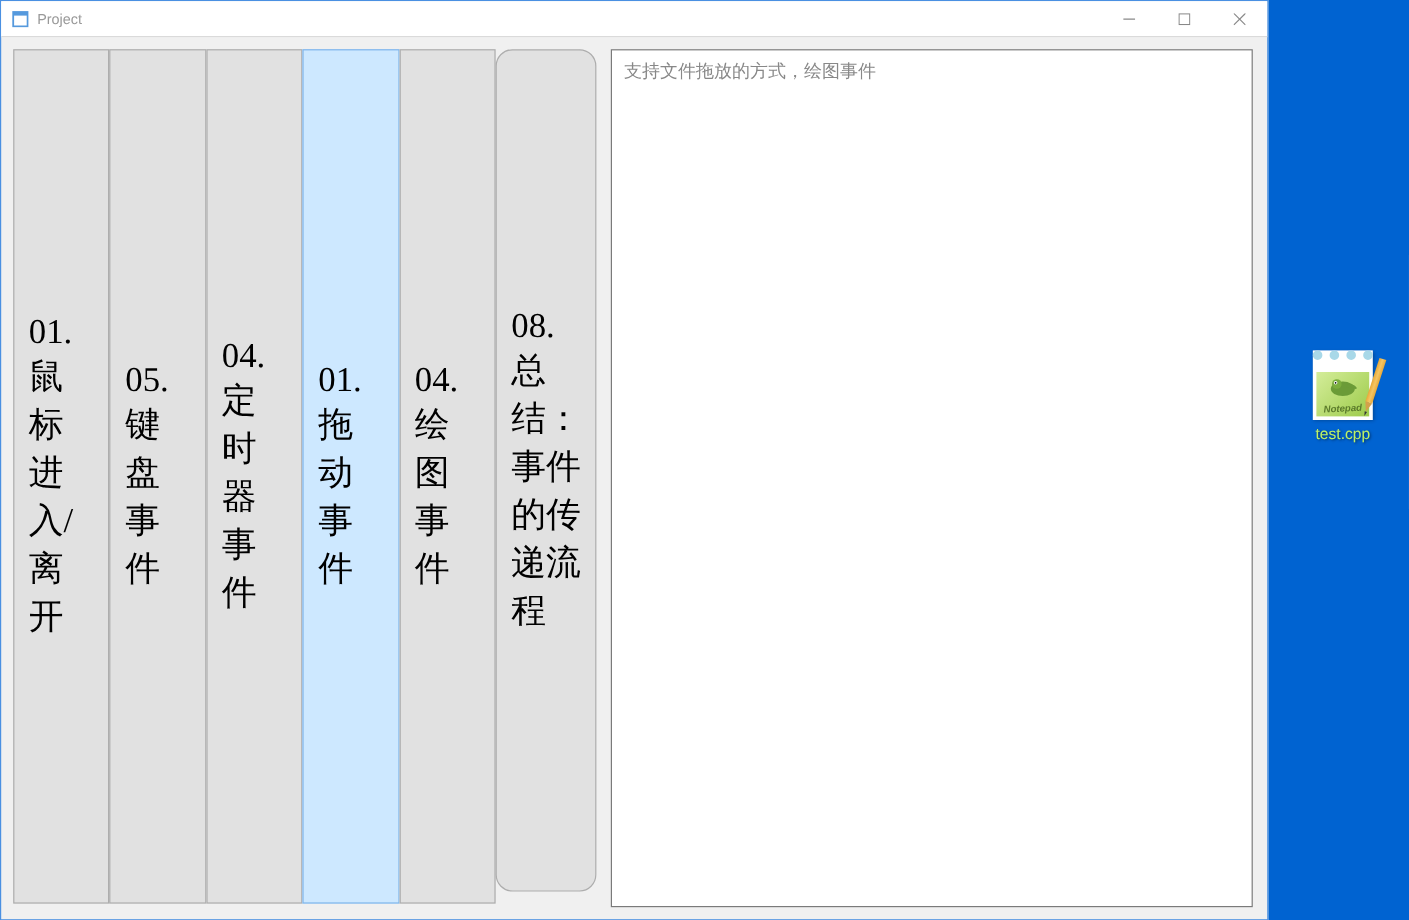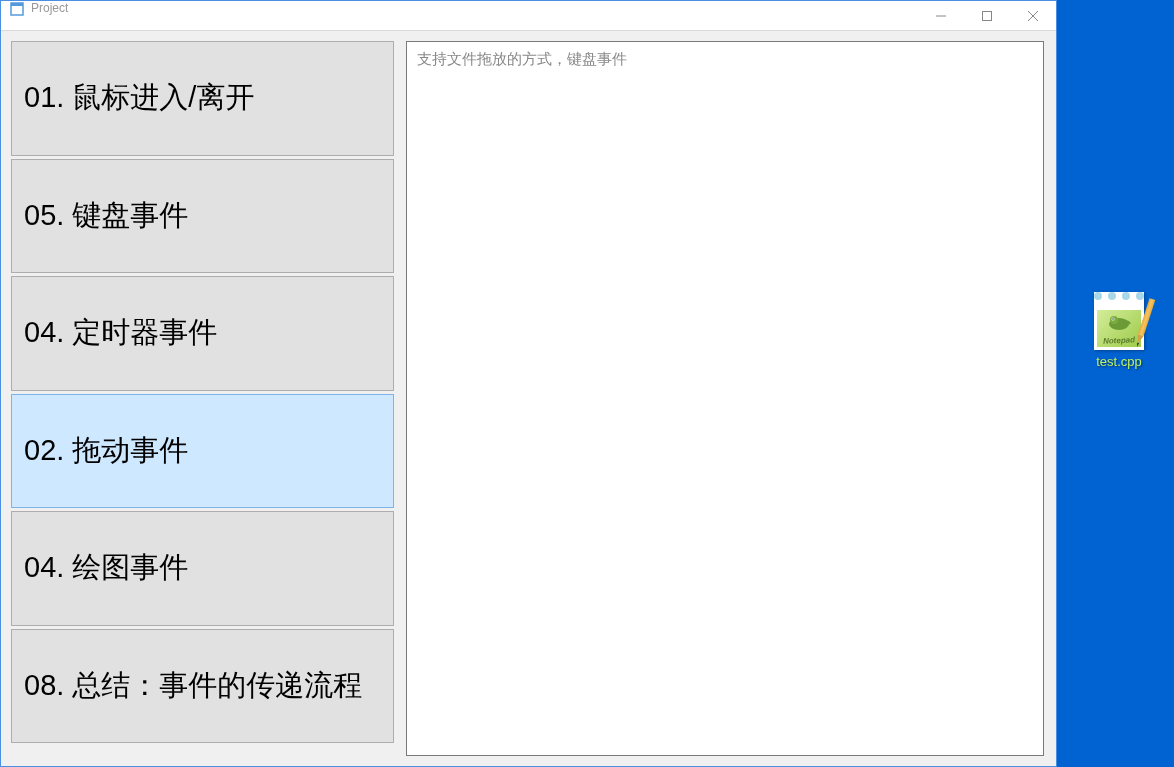--- a/index.html
+++ b/index.html
@@ -29,20 +29,21 @@
       height: 767px;
       background: #f0f0f0;
       border: 1px solid #4a90e2;
       display: flex;
       flex-direction: column;
     }
     .titlebar {
       height: 30px;
       background: #ffffff;
       display: flex;
+      align-items: center;
       padding: 0 0 0 8px;
       border-bottom: 1px solid #dadada;
     }
     .titlebar-icon {
       width: 16px;
       height: 16px;
       margin-right: 6px;
       display: inline-flex;
       align-items: center;
       justify-content: center;
@@ -70,38 +71,40 @@
       stroke: #888;
       fill: none;
     }
     .window-content {
       flex: 1;
       display: flex;
       padding: 10px 12px 10px 10px;
       gap: 12px;
     }
     .list-panel {
-      width: 383px;
-      display: flex;
-      flex-direction: column;
+      width: 486px;
+      display: flex;
+      flex-direction: row;
+      font-family: Liberation Serif, serif;
     }
     .list-item {
       flex: 1;
       background: #e1e1e1;
       border: 1px solid #adadad;
       margin-bottom: 3px;
       display: flex;
       align-items: center;
       padding: 0 12px;
       font-size: 29px;
       color: #000;
       cursor: pointer;
     }
     .list-item:last-child {
       margin-bottom: 13px;
+      border-radius: 14px;
     }
     .list-item.selected {
       background: #cde8ff;
       border: 1px solid #7eb4ea;
     }
     .text-panel {
       flex: 1;
       background: #ffffff;
       border: 1px solid #7a7a7a;
       padding: 8px 10px;
@@ -237,32 +240,32 @@
         <div class="list-item">
             <span>01. 鼠标进入/离开</span>
           </div>
         <div class="list-item">
             <span>05. 键盘事件</span>
           </div>
         <div class="list-item">
             <span>04. 定时器事件</span>
           </div>
         <div class="list-item selected">
-            <span>02. 拖动事件</span>
+            <span>01. 拖动事件</span>
           </div>
         <div class="list-item">
             <span>04. 绘图事件</span>
           </div>
         <div class="list-item">
             <span>08. 总结：事件的传递流程</span>
           </div>
       </div>
 
       <div class="text-panel">
-        <span>支持文件拖放的方式，键盘事件</span>
+        <span>支持文件拖放的方式，绘图事件</span>
       </div>
     </div>
   </div>
 
   <div class="desktop-icon">
     <div class="file-icon">
       <div class="file-icon-bg">
         <div class="file-icon-body">
           <div class="chameleon">
             <svg width="26" height="20" viewBox="0 0 26 20">

